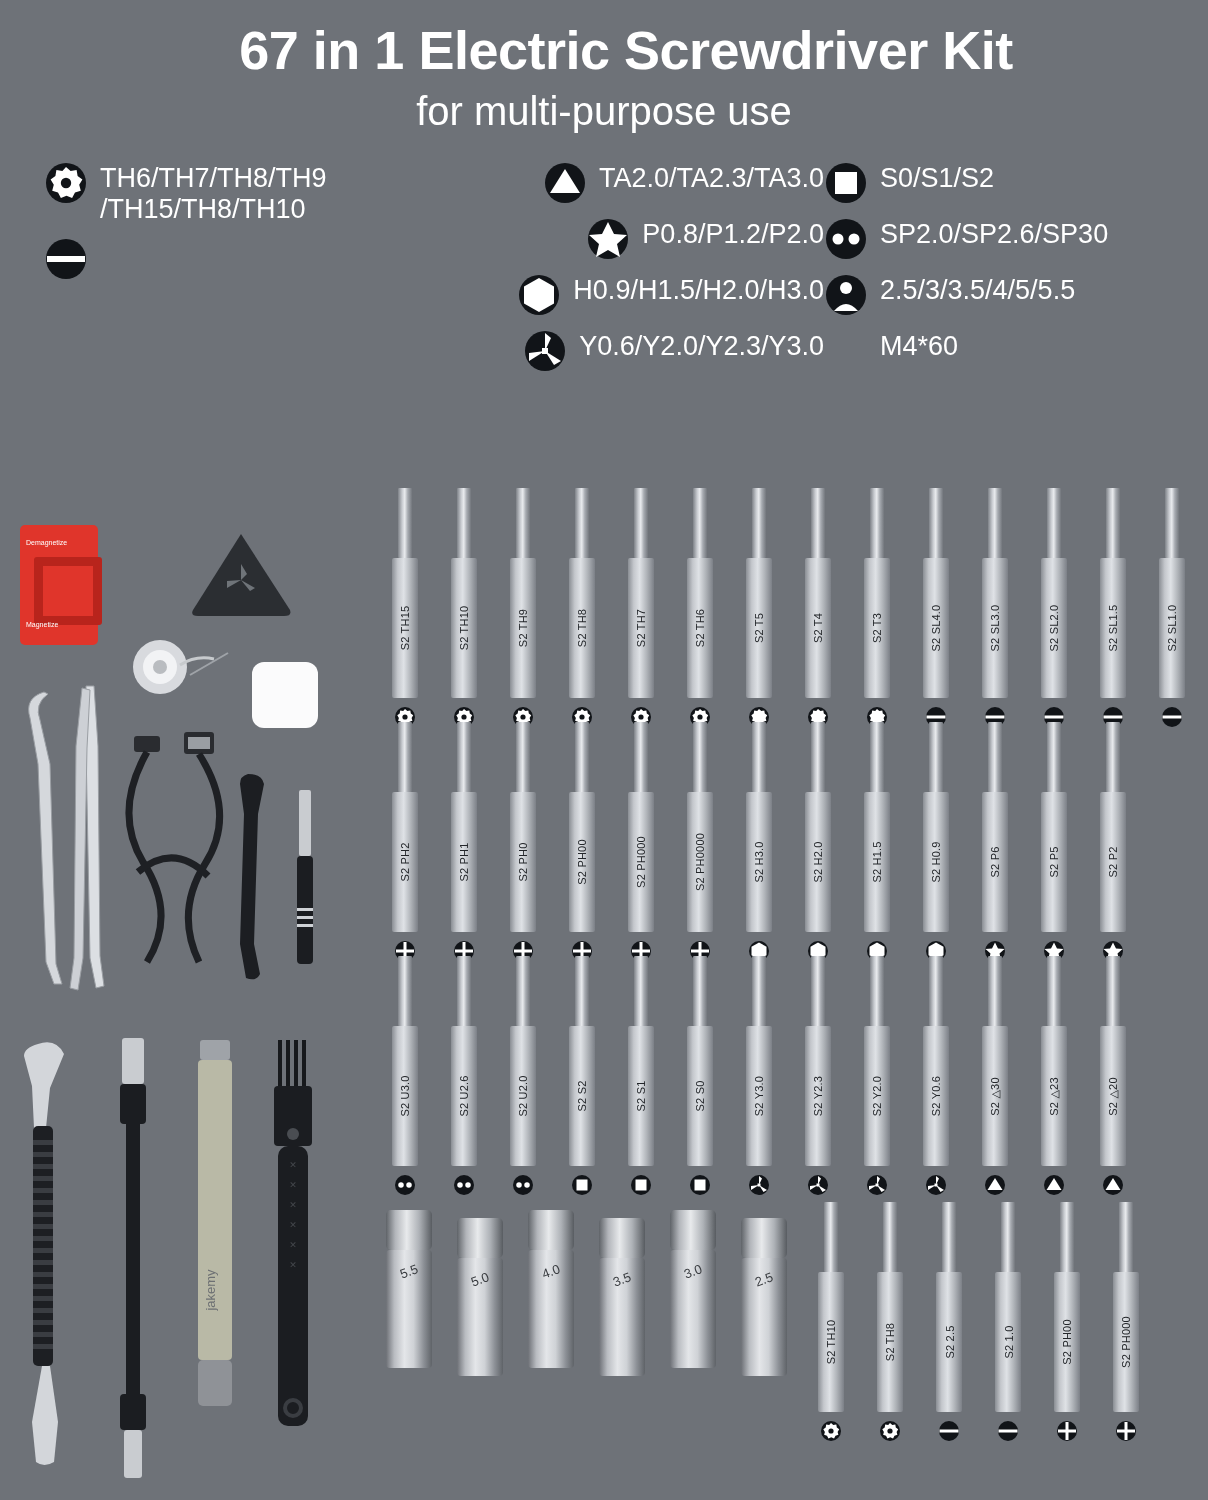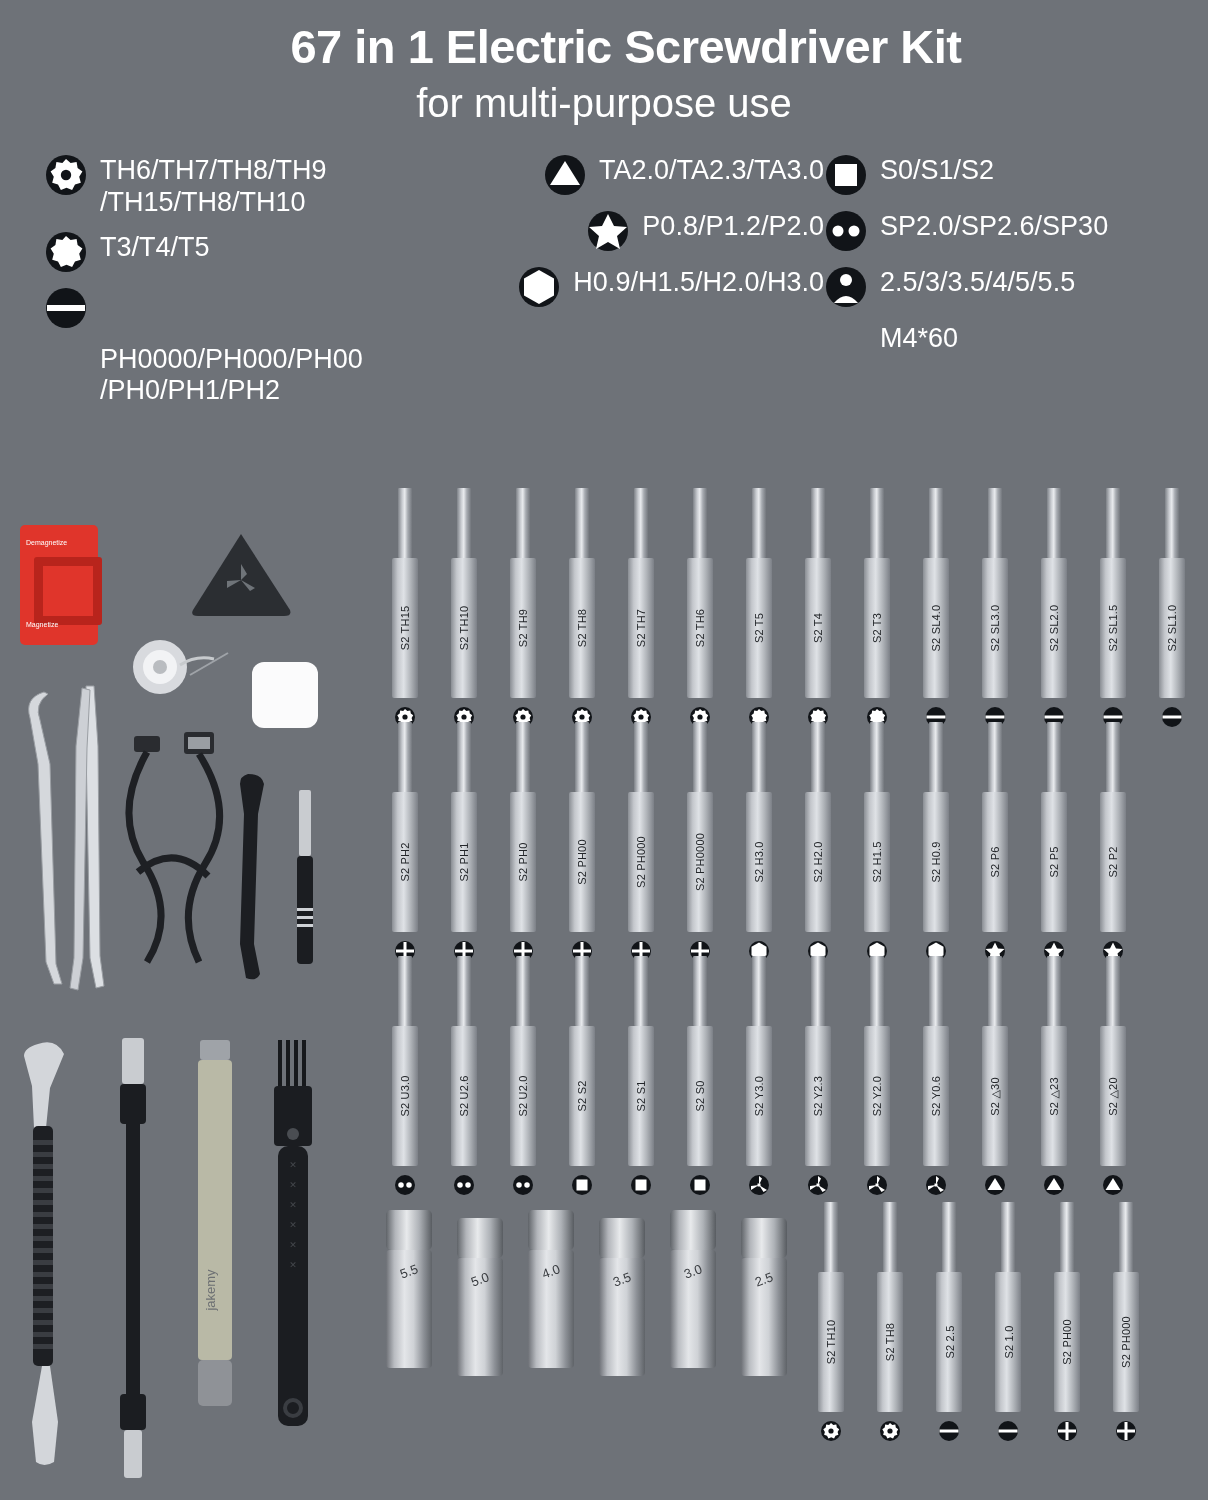--- a/index.html
+++ b/index.html
@@ -7,21 +7,21 @@
     width:1208px;height:1500px;
     background:#6e7278;
     font-family:"Liberation Sans", sans-serif;
     color:#ffffff;
     overflow:hidden;
     position:relative;
   }
   
   #header{padding-top:22px;text-align:center;}
   #title{
-    font-size:47px;font-weight:bold;letter-spacing:-0.5px;line-height:1.05;padding-left:44px;
+    font-size:54px;font-weight:bold;letter-spacing:-0.5px;line-height:1.05;padding-left:44px;
   }
   #subtitle{
     font-size:40px;font-weight:normal;margin-top:10px;line-height:1.1;
   }
   
   #legend{
     margin-top:28px;
     padding:0 40px 0 44px;
     display:flex;
     gap:0;
@@ -118,44 +118,30 @@
           <g fill="#ffffff">
             <path d="M22 6 l4.6 4.0 6.0 -1.0 1.0 6.0 4.8 3.6 -3.2 5.2 1.6 5.9 -5.8 1.9 -2.9 5.4 -5.6 -2.3 -5.6 2.3 -2.9 -5.4 -5.8 -1.9 1.6 -5.9 -3.2 -5.2 4.8 -3.6 1.0 -6.0 6.0 1.0z"></path>
           </g>
           <circle cx="22" cy="22" r="5.2" fill="#111418"></circle>
         </svg>
       </div>
       <div class="legend-txt">TH6/TH7/TH8/TH9
 /TH15/TH8/TH10</div>
     </div>
 
+
     <div class="legend-row">
       <div class="legend-ico">
         <svg width="44" height="44" viewBox="0 0 44 44">
             <circle cx="22" cy="22" r="20" fill="#111418"></circle>
-          <path fill="#ffffff" d="M22 6 l4.6 4.0 6.0 -1.0 1.0 6.0 4.8 3.6 -3.2 5.2 1.6 5.9 -5.8 1.9 -2.9 5.4 -5.6 -2.3 -5.6 2.3 -2.9 -5.4 -5.8 -1.9 1.6 -5.9 -3.2 -5.2 4.8 -3.6 1.0 -6.0 6.0 1.0z"></path>
-        </svg>
-      </div>
-      <div class="legend-txt">T3/T4/T5</div>
-    </div>
-
-    <div class="legend-row">
-      <div class="legend-ico">
-        <svg width="44" height="44" viewBox="0 0 44 44">
-            <circle cx="22" cy="22" r="20" fill="#111418"></circle>
           <rect x="3" y="19" width="38" height="6" fill="#ffffff"></rect>
         </svg>
       </div>
     </div>
 
-    <div class="legend-row noico">
-      <div class="legend-ico"></div>
-      <div class="legend-txt">PH0000/PH000/PH00
-/PH0/PH1/PH2</div>
-    </div>
   </div>
 
   <div class="legend-col c2">
     <div class="legend-row">
       <div class="legend-ico">
         <svg width="44" height="44" viewBox="0 0 44 44">
             <circle cx="22" cy="22" r="20" fill="#111418"></circle>
           <path d="M22 8 L37 32 L7 32 Z" fill="#ffffff"></path>
         </svg>
       </div>
@@ -175,20 +161,34 @@
     <div class="legend-row">
       <div class="legend-ico">
         <svg width="44" height="44" viewBox="0 0 44 44">
             <circle cx="22" cy="22" r="20" fill="#111418"></circle>
           <path fill="#ffffff" d="M22 5 L37 13.5 L37 30.5 L22 39 L7 30.5 L7 13.5 Z"></path>
         </svg>
       </div>
       <div class="legend-txt">H0.9/H1.5/H2.0/H3.0</div>
     </div>
 
+    <div class="legend-row">
+      <div class="legend-ico">
+        <svg width="44" height="44" viewBox="0 0 44 44">
+            <circle cx="22" cy="22" r="20" fill="#111418"></circle>
+          <g fill="#ffffff">
+            <path d="M22 22 L22 4 L28 9 Z"></path>
+            <path d="M22 22 L6 32 L6 24 Z"></path>
+            <path d="M22 22 L38 32 L31 36 Z"></path>
+            <rect x="19" y="19" width="6" height="6"></rect>
+          </g>
+        </svg>
+      </div>
+      <div class="legend-txt">Y0.6/Y2.0/Y2.3/Y3.0</div>
+    </div>
   </div>
 
   <div class="legend-col c3">
     <div class="legend-row">
       <div class="legend-ico">
         <svg width="44" height="44" viewBox="0 0 44 44">
             <circle cx="22" cy="22" r="20" fill="#111418"></circle>
           <rect x="11" y="11" width="22" height="22" fill="#ffffff"></rect>
         </svg>
       </div>

